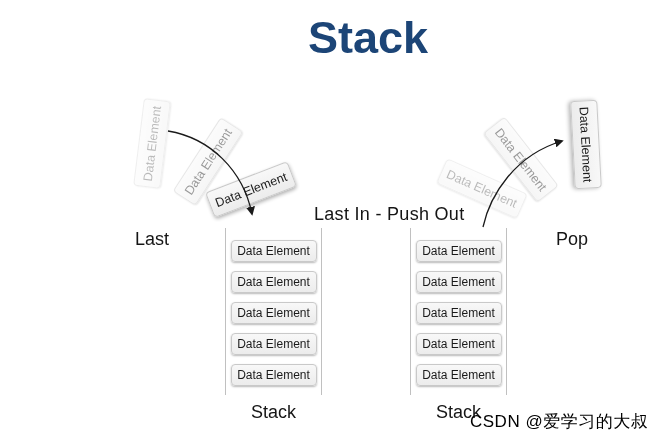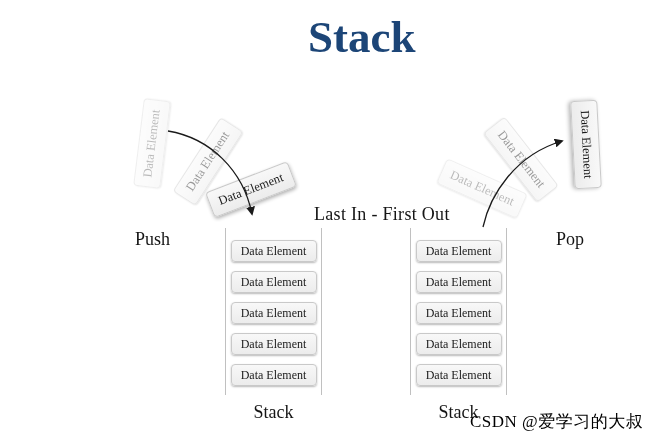--- a/index.html
+++ b/index.html
@@ -2,21 +2,21 @@
 <html><head>
 <meta charset="utf-8">
 <style>
   html, body { margin: 0; padding: 0; background: #fff; }
   .canvas {
     position: relative;
     width: 651px;
     height: 439px;
     background: #ffffff;
     overflow: hidden;
-    font-family: Liberation Serif, serif;
+    font-family: Liberation Sans, sans-serif;
     color: #111;
   }
   .title {
     position: absolute;
     left: 308px;
     top: 15px;
     margin: 0;
     font-size: 45px;
     line-height: 1;
     font-weight: bold;
@@ -117,23 +117,23 @@
     white-space: nowrap;
   }
 </style>
 </head>
 <body>
 
 <div class="canvas">
 
   <h1 class="title">Stack</h1>
 
-  <div class="subtitle">Last In - First Out</div>
+  <div class="subtitle">Last In - Push Out</div>
 
-  <div class="op-label push">Push</div>
+  <div class="op-label push">Last</div>
   <div class="op-label pop">Pop</div>
 
   <div class="elem ghost p1">Data Element</div>
   <div class="elem ghost p2">Data Element</div>
   <div class="elem ghost p3">Data Element</div>
 
   <div class="elem ghost q1">Data Element</div>
   <div class="elem ghost q2">Data Element</div>
   <div class="elem ghost q3">Data Element</div>
 

